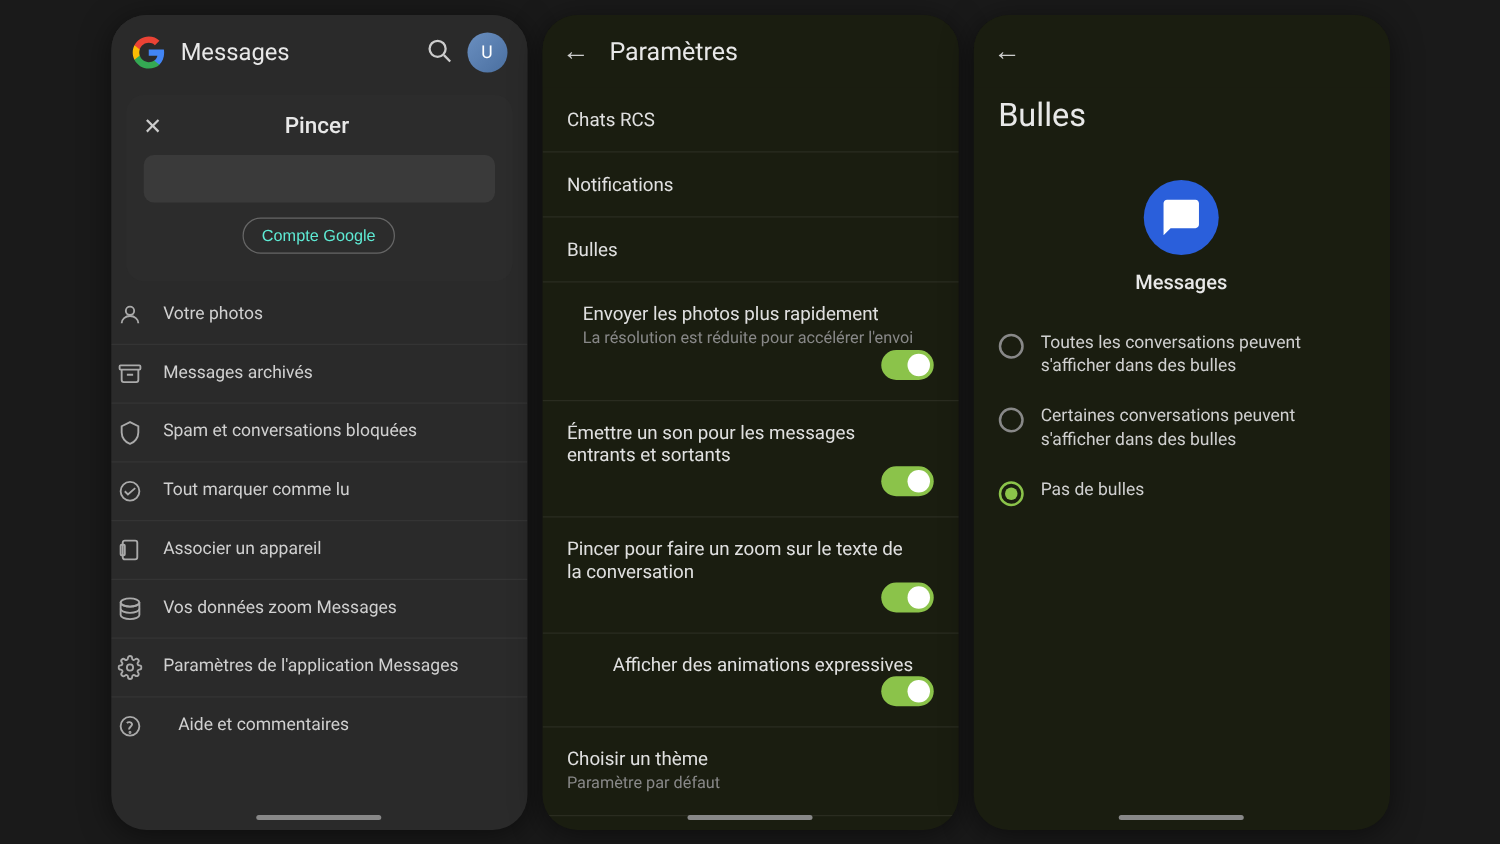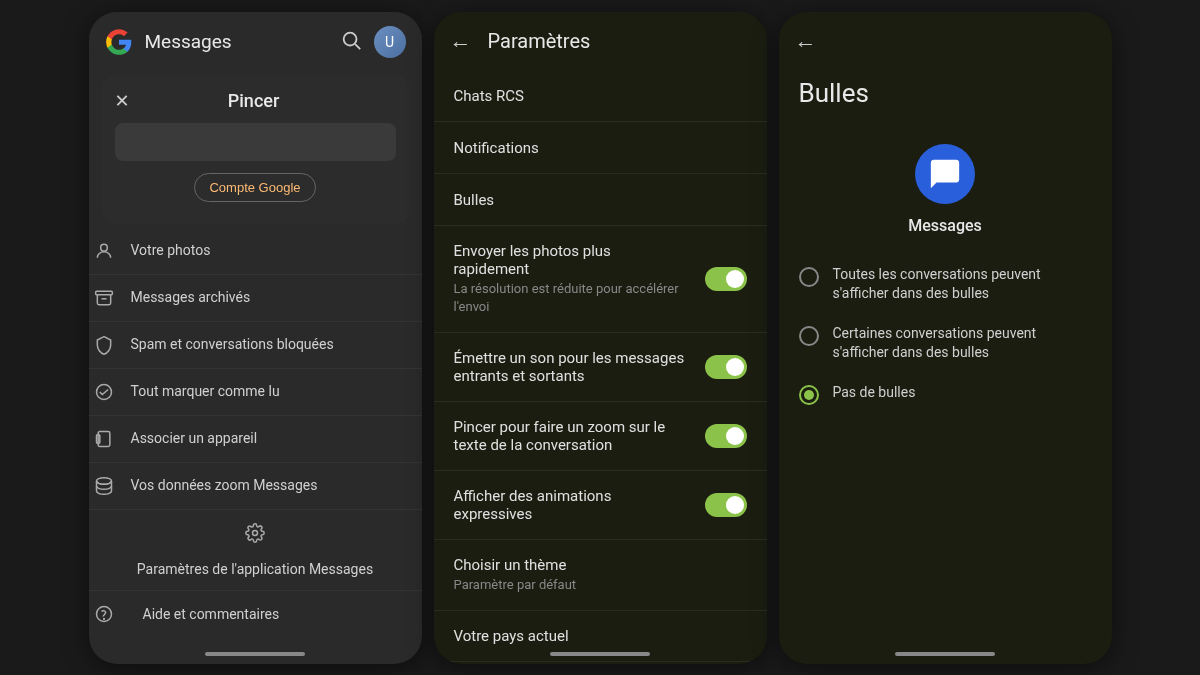--- a/index.html
+++ b/index.html
@@ -102,21 +102,21 @@
       background: #3a3a3a;
       border-radius: 8px;
       height: 38px;
       margin-bottom: 12px;
     }
 
     .compte-google-btn {
       border: 1px solid #666;
       border-radius: 20px;
       padding: 6px 14px;
-      color: #fdba74;
+      color: #5eead4;
       font-size: 13px;
       background: transparent;
       cursor: pointer;
       display: block;
       margin: 0 auto 8px;
     }
 
     .drawer-menu-item {
       display: flex;
       align-items: center;
@@ -181,22 +181,23 @@
 
     .settings-menu-item .item-subtitle {
       color: #888;
       font-size: 13px;
       margin-top: 2px;
       line-height: 1.4;
     }
 
     .toggle-row {
       display: flex;
-      align-items: center;
+      align-items: flex-end;
       justify-content: space-between;
+      flex-direction: column;
     }
 
     .toggle-text {
       flex: 1;
       padding-right: 16px;
     }
 
     .toggle {
       width: 42px;
       height: 24px;
@@ -394,21 +395,21 @@
       <span class="menu-item-icon">
         <svg width="20" height="20" viewBox="0 0 24 24" fill="none" stroke="#aaa" stroke-width="1.8">
           <path d="M12 2a9 4 0 110 8 9 4 0 010-8z"></path>
             <path d="M3 6c0 2.2 4 4 9 4s9-1.8 9-4"></path>
             <path d="M3 12c0 2.2 4 4 9 4s9-1.8 9-4"></path>
             <path d="M3 6v12c0 2.2 4 4 9 4s9-1.8 9-4V6"></path>
         </svg>
       </span>
       <span class="menu-item-label">Vos données zoom Messages</span>
     </div>
-    <div class="drawer-menu-item" style="position:relative;flex-direction:column;">
+    <div class="drawer-menu-item" style="position:relative;">
       <span class="menu-item-icon">
         <svg width="20" height="20" viewBox="0 0 24 24" fill="none" stroke="#aaa" stroke-width="1.8">
           <circle cx="12" cy="12" r="3"></circle>
             <path d="M19.4 15a1.65 1.65 0 00.33 1.82l.06.06a2 2 0 010 2.83 2 2 0 01-2.83 0l-.06-.06a1.65 1.65 0 00-1.82-.33 1.65 1.65 0 00-1 1.51V21a2 2 0 01-4 0v-.09A1.65 1.65 0 009 19.4a1.65 1.65 0 00-1.82.33l-.06.06a2 2 0 01-2.83-2.83l.06-.06A1.65 1.65 0 004.68 15a1.65 1.65 0 00-1.51-1H3a2 2 0 010-4h.09A1.65 1.65 0 004.6 9a1.65 1.65 0 00-.33-1.82l-.06-.06a2 2 0 012.83-2.83l.06.06A1.65 1.65 0 009 4.68a1.65 1.65 0 001-1.51V3a2 2 0 014 0v.09a1.65 1.65 0 001 1.51 1.65 1.65 0 001.82-.33l.06-.06a2 2 0 012.83 2.83l-.06.06A1.65 1.65 0 0019.4 9a1.65 1.65 0 001.51 1H21a2 2 0 010 4h-.09a1.65 1.65 0 00-1.51 1z"></path>
         </svg>
       </span>
       <span class="menu-item-label">Paramètres de l'application Messages</span>
 
     </div>
     <div class="drawer-menu-item">

